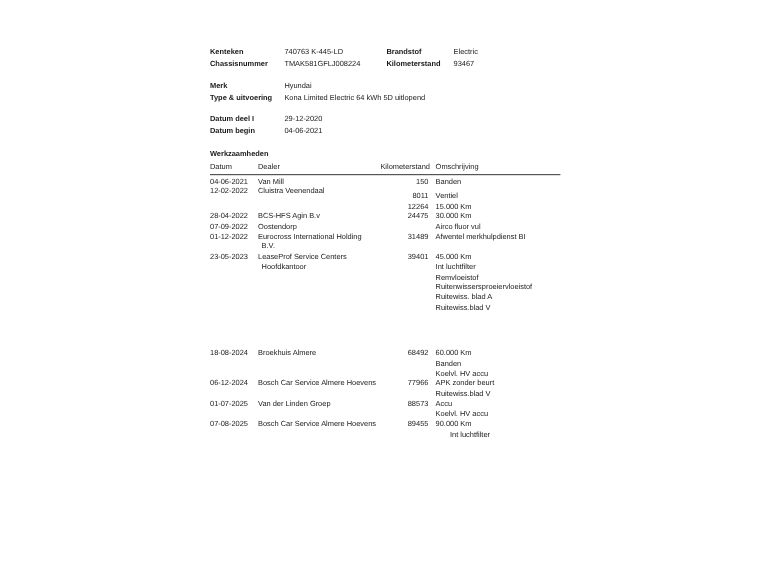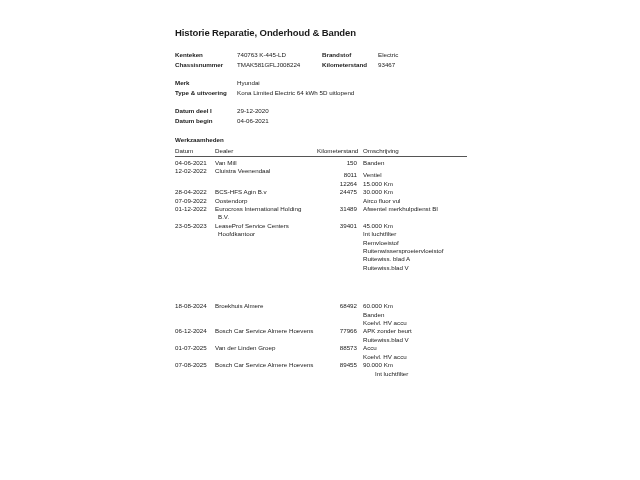--- a/index.html
+++ b/index.html
@@ -29,21 +29,20 @@
   .item{display:grid;grid-template-columns:40px 1fr}
   .item .km{text-align:right;white-space:nowrap}
   .item .lines{padding-left:6px}
   .item .lines > div{white-space:nowrap}
 </style>
 </head>
 <body>
 
 <div class="doc">
 
-  <div class="title">Historie Reparatie, Onderhoud &amp; Banden</div>
 
   <div class="info">
     <div class="info-row4">
       <div class="lbl">Kenteken</div>
       <div class="val">740763 K-445-LD</div>
       <div class="lbl">Brandstof</div>
       <div class="val">Electric</div>
     </div>
     <div class="info-row4">
       <div class="lbl">Chassisnummer</div>

